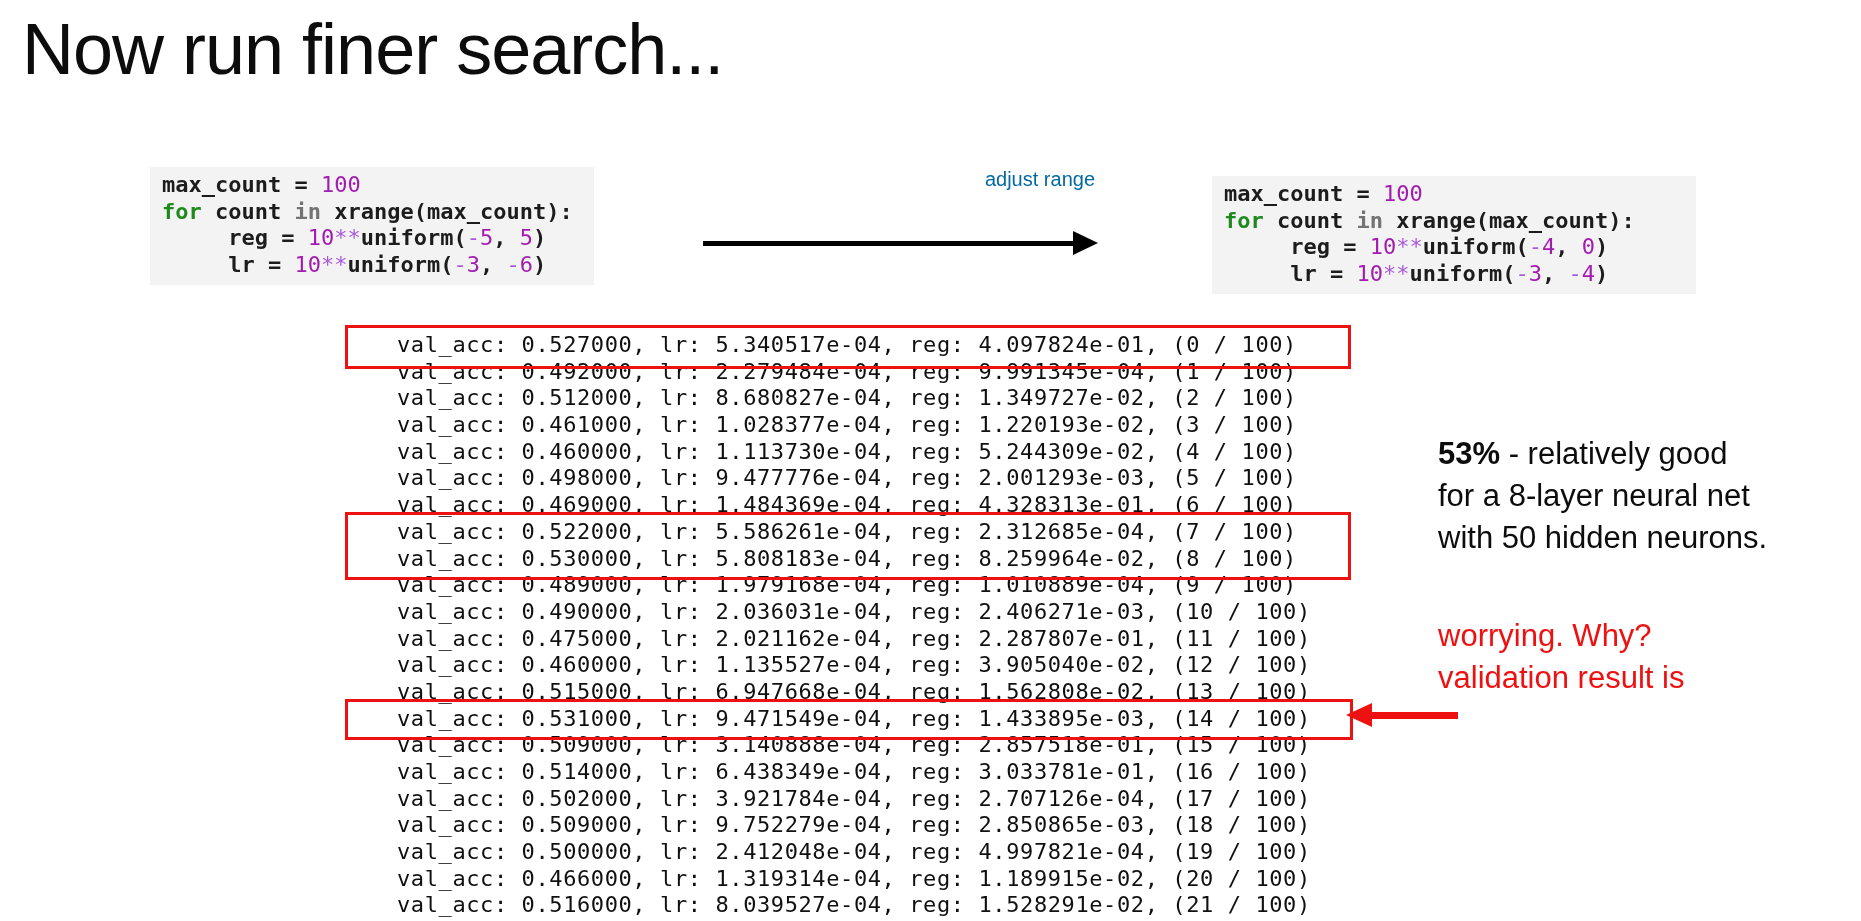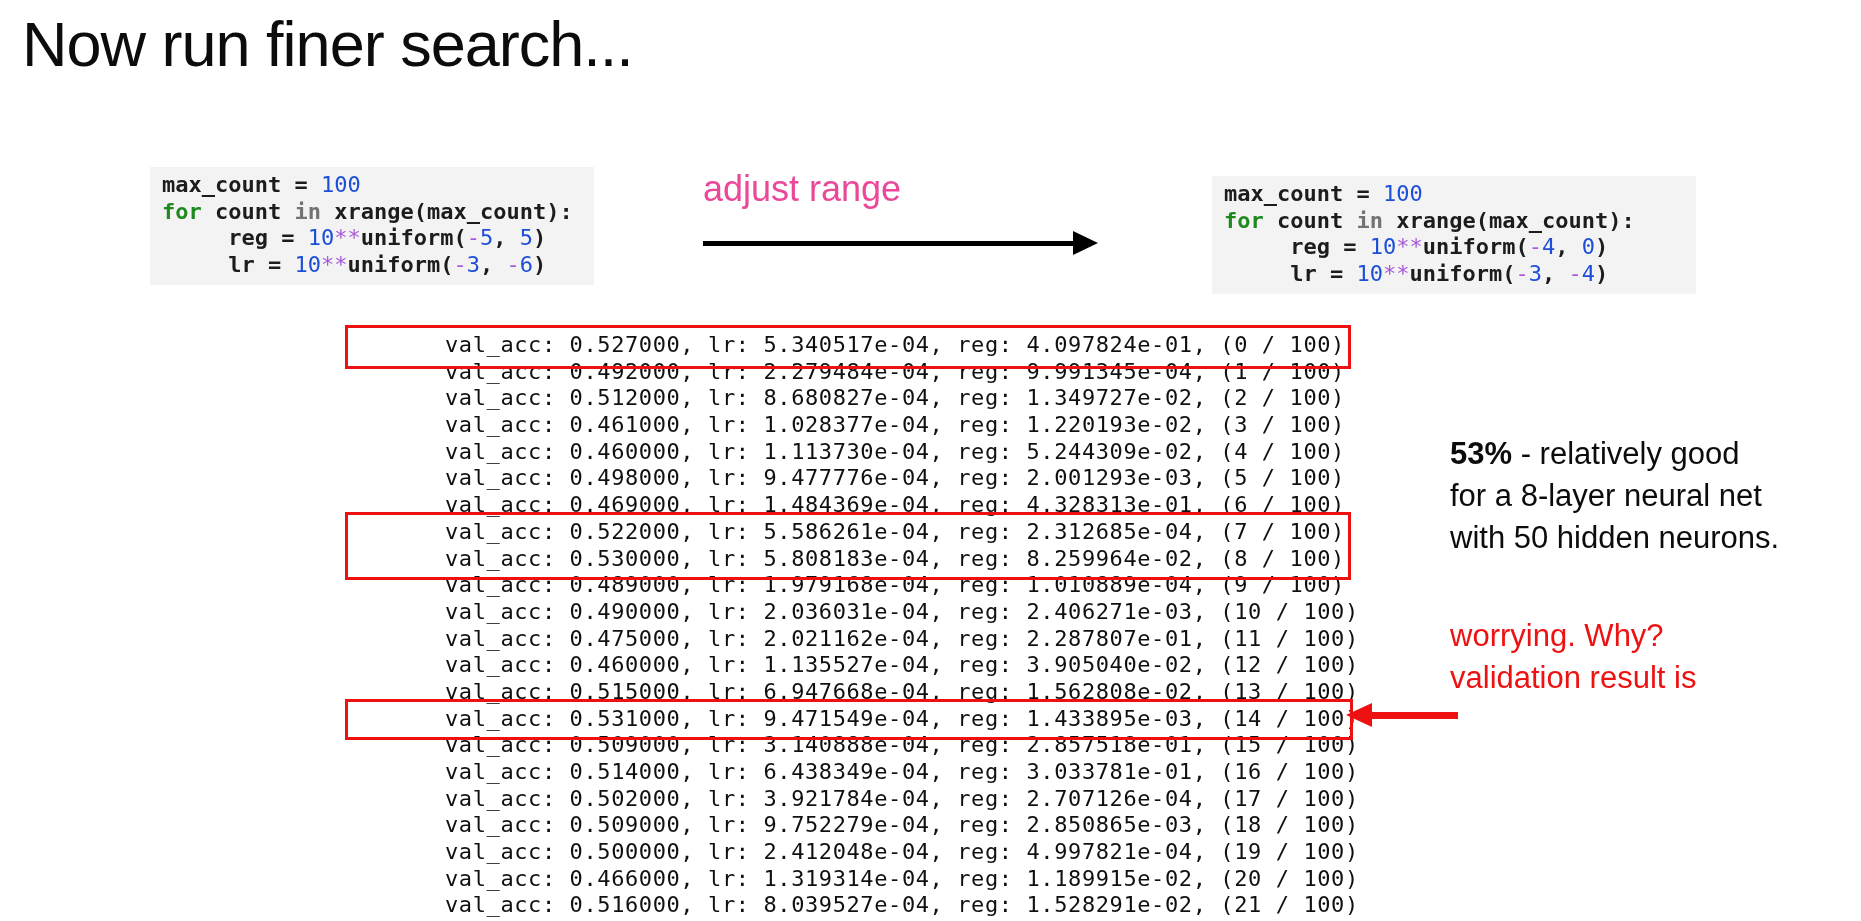--- a/index.html
+++ b/index.html
@@ -6,75 +6,75 @@
   body{
     position:relative;
     width:1861px;height:921px;
     background:#ffffff;
     overflow:hidden;
     font-family:"Liberation Sans", sans-serif;
     color:#111;
   }
   .title{
     position:absolute;left:22px;top:8px;
-    font-size:63px;letter-spacing:-1px;color:#0c0c0c;
+    font-size:72px;letter-spacing:-1px;color:#0c0c0c;
   }
   
   .code-block{
     position:absolute;
     background:#f3f3f3;
     font-family:"DejaVu Sans Mono", monospace;
     font-size:22px;line-height:26.5px;
     white-space:pre;color:#1c1c1c;
     padding:5px 12px 7px 12px;
   }
   #code-left{left:150px;top:167px;width:420px;}
   #code-right{left:1212px;top:176px;width:460px;}
   .tok-kw{color:#1e8a1e;font-weight:bold;}
   .tok-kw2{color:#737373;font-weight:bold;}
-  .tok-num{color:#1d4ed8;}
+  .tok-num{color:#a21caf;}
   .tok-op{color:#a858d8;}
   .tok-plain{color:#1c1c1c;font-weight:bold;}
   
   .adjust-label{
     position:absolute;left:703px;top:168px;width:392px;
-    text-align:left;font-size:36px;color:#ec4899;
+    text-align:right;font-size:20px;color:#0369a1;
   }
   .black-arrow-shaft{
     position:absolute;left:703px;top:241px;width:374px;height:5px;background:#000;
   }
   .black-arrow-head{
     position:absolute;left:1073px;top:231px;width:0;height:0;
     border-left:25px solid #000;
     border-top:12px solid transparent;border-bottom:12px solid transparent;
   }
   
   .results{
     position:absolute;left:397px;top:332px;
     font-family:"DejaVu Sans Mono", monospace;
     font-size:22px;line-height:26.7px;letter-spacing:0.6px;
     white-space:pre;color:#101010;
   }
-  .res-line{height:26.7px;margin-left:48px;}
+  .res-line{height:26.7px;}
   
   .red-box{position:absolute;border:3px solid #ee1111;background:transparent;}
   #box-line0{left:345px;top:325px;width:1000px;height:38px;}
   #box-line7-8{left:345px;top:512px;width:1000px;height:62px;}
   #box-line14{left:345px;top:699px;width:1002px;height:35px;}
   
   .red-arrow-shaft{
     position:absolute;left:1370px;top:712px;width:88px;height:7px;background:#ee1111;
   }
   .red-arrow-head{
     position:absolute;left:1346px;top:703px;width:0;height:0;
     border-right:26px solid #ee1111;
     border-top:12px solid transparent;border-bottom:12px solid transparent;
   }
   
-  .note{position:absolute;left:1438px;font-size:31px;line-height:42px;margin-left:12px;}
+  .note{position:absolute;left:1438px;font-size:31px;line-height:42px;}
   #note-good{top:433px;color:#0c0c0c;}
   #note-warning{top:615px;color:#ee1111;}
 </style>
 </head>
 <body>
 
 <div class="title">Now run finer search...</div>
 
 <div id="code-left" class="code-block"><div class="code-line"><span class="tok-plain">max_count = </span><span class="tok-num">100</span></div><div class="code-line"><span class="tok-kw">for</span><span class="tok-plain"> count </span><span class="tok-kw2">in</span><span class="tok-plain"> xrange(max_count):</span></div><div class="code-line"><span class="tok-plain">     reg = </span><span class="tok-num">10</span><span class="tok-op">**</span><span class="tok-plain">uniform(</span><span class="tok-op">-</span><span class="tok-num">5</span><span class="tok-plain">, </span><span class="tok-num">5</span><span class="tok-plain">)</span></div><div class="code-line"><span class="tok-plain">     lr = </span><span class="tok-num">10</span><span class="tok-op">**</span><span class="tok-plain">uniform(</span><span class="tok-op">-</span><span class="tok-num">3</span><span class="tok-plain">, </span><span class="tok-op">-</span><span class="tok-num">6</span><span class="tok-plain">)</span></div></div>
 

